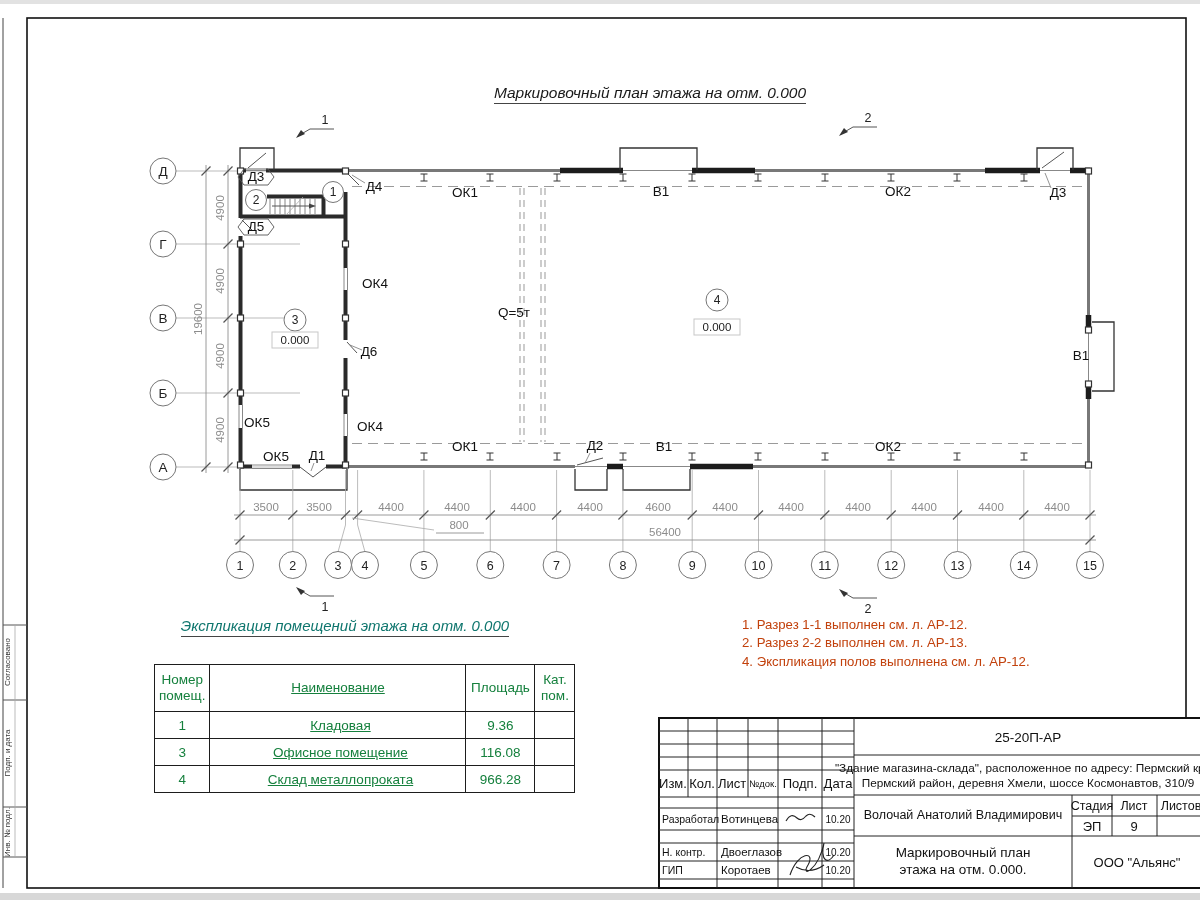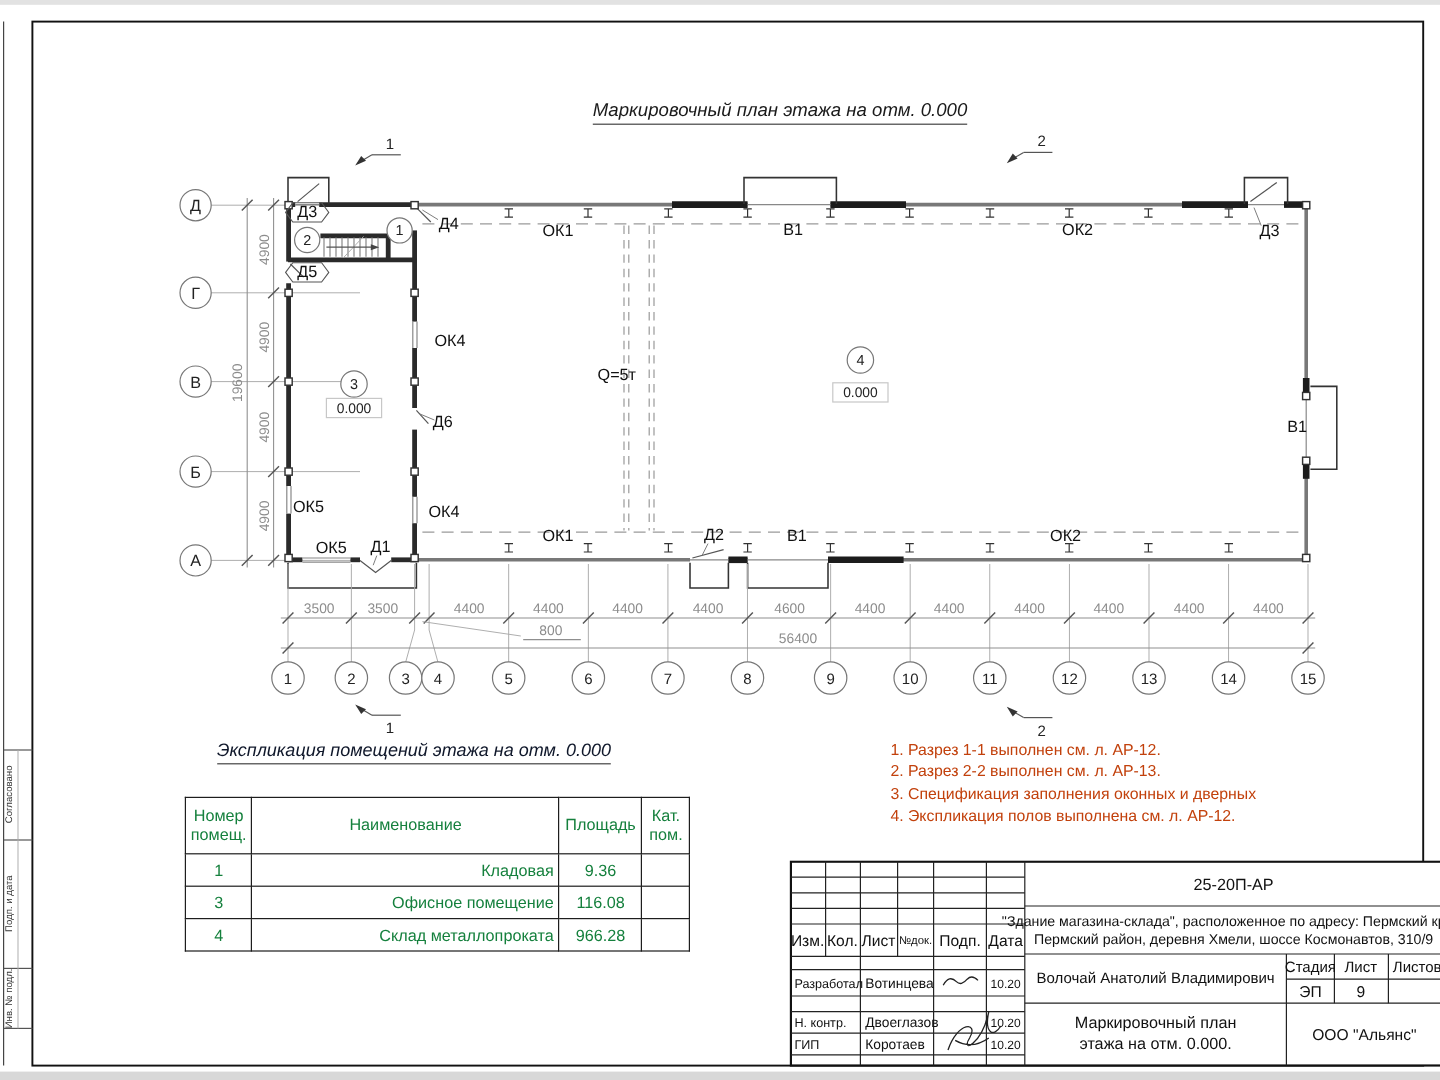--- a/index.html
+++ b/index.html
@@ -28,32 +28,32 @@
   .dimline{stroke:#8f8f8f;stroke-width:0.9;fill:none;}
   .bub{fill:#fff;stroke:#777;stroke-width:1;}
   .lvlbox{fill:#fff;stroke:#c7c7c7;stroke-width:1;}
   .ldr{stroke:#777;stroke-width:0.8;fill:none;}
   .hx{fill:none;stroke:#555;stroke-width:0.9;}
   
   .drawing-title{position:absolute;left:400px;top:84px;width:500px;text-align:center;
      font-style:italic;font-size:15.5px;color:#1a1a1a;}
   .drawing-title span{border-bottom:1.5px solid #444;padding-bottom:2px;}
   .expl-title{position:absolute;left:150px;top:617px;width:390px;text-align:center;
-     font-style:italic;font-size:15px;color:#0f172a;}
+     font-style:italic;font-size:15px;color:#0f766e;}
   .expl-title span{border-bottom:1.5px solid #444;padding-bottom:2px;}
   
   .expl{position:absolute;left:154px;top:664px;border-collapse:collapse;font-size:13.5px;color:#15803d;}
   .expl td{border:1.5px solid #1d1d1d;padding:0 4px;vertical-align:middle;}
   .expl .hd{text-align:center;height:46px;line-height:1.15;}
   .expl .c{text-align:center;}
-  .expl .nm{text-align:right;padding-left:9px;}
+  .expl .nm{text-align:center;padding-left:9px;text-decoration:underline;}
   .expl tr.r{height:27px;}
   .expl tr.t{height:26px;}
   .expl .tot{text-align:right;padding-right:6px;}
-  .w1{width:46px;} .w2{width:247px;} .w3c{width:60px;} .w4c{width:31px;}
+  .w1{width:46px;} .w2{width:247px;text-decoration:underline;} .w3c{width:60px;} .w4c{width:31px;}
   
   .notes{position:absolute;left:742px;top:616px;width:330px;font-size:13.2px;line-height:18.4px;color:#c2410c;}
   .notes .ind{padding-left:22px;}
 </style>
 </head>
 <body>
 
 <div class="edge-top"></div>
 <div class="edge-bottom"></div>
 
@@ -443,21 +443,20 @@
     <td class="nm">Склад металлопроката</td>
     <td class="c">966.28</td>
     <td class="c"></td>
   </tr>
 </tbody>
   </table>
 
 <div class="notes">
   <div>1. Разрез 1-1 выполнен см. л. АР-12.</div>
   <div>2. Разрез 2-2 выполнен см. л. АР-13.</div>
-  <div>3. Спецификация заполнения оконных и дверных</div>
   <div>4. Экспликация полов выполнена см. л. АР-12.</div>
 </div>
 
 <svg width="546" height="172" viewBox="0 0 546 172" style="left:658px;top:717px;">
   <rect x="1" y="1" width="544" height="170" fill="#fff" stroke="#111" stroke-width="2"></rect>
   <g stroke="#222" stroke-width="1">
     <line x1="30" y1="1" x2="30" y2="80"></line>
       <line x1="59" y1="1" x2="59" y2="171"></line>
     <line x1="90" y1="1" x2="90" y2="80"></line>
       <line x1="120" y1="1" x2="120" y2="171"></line>

